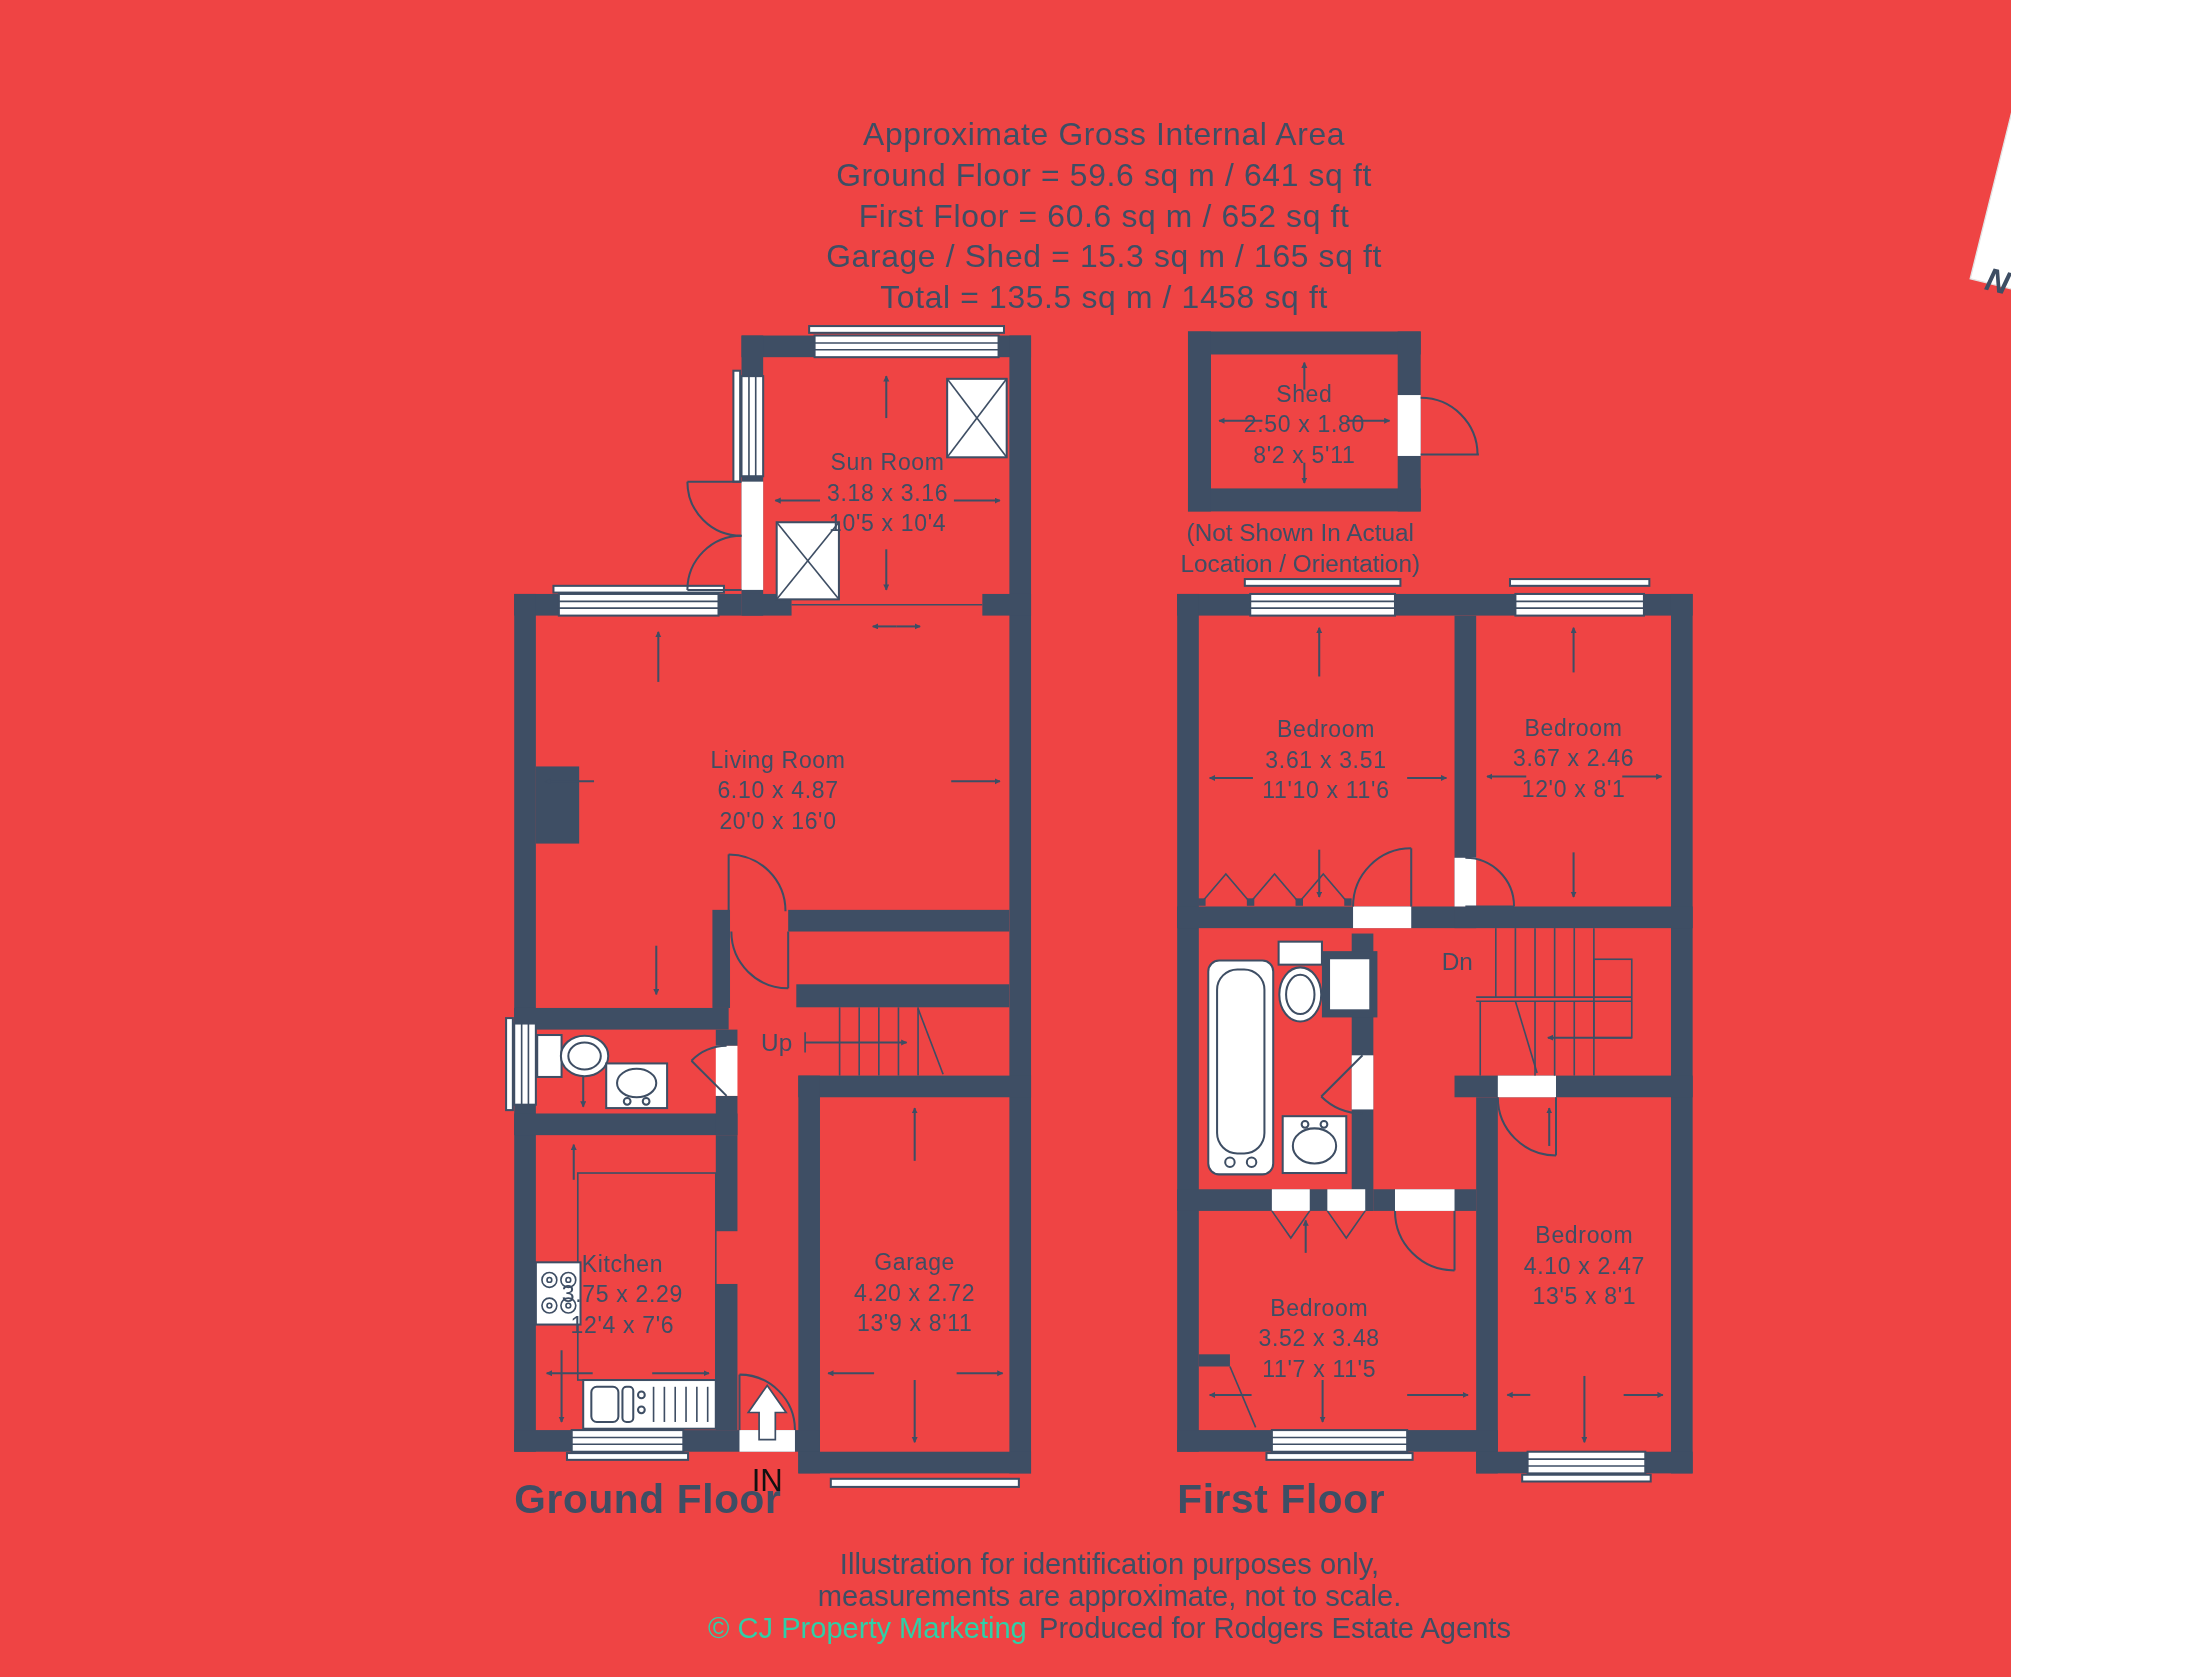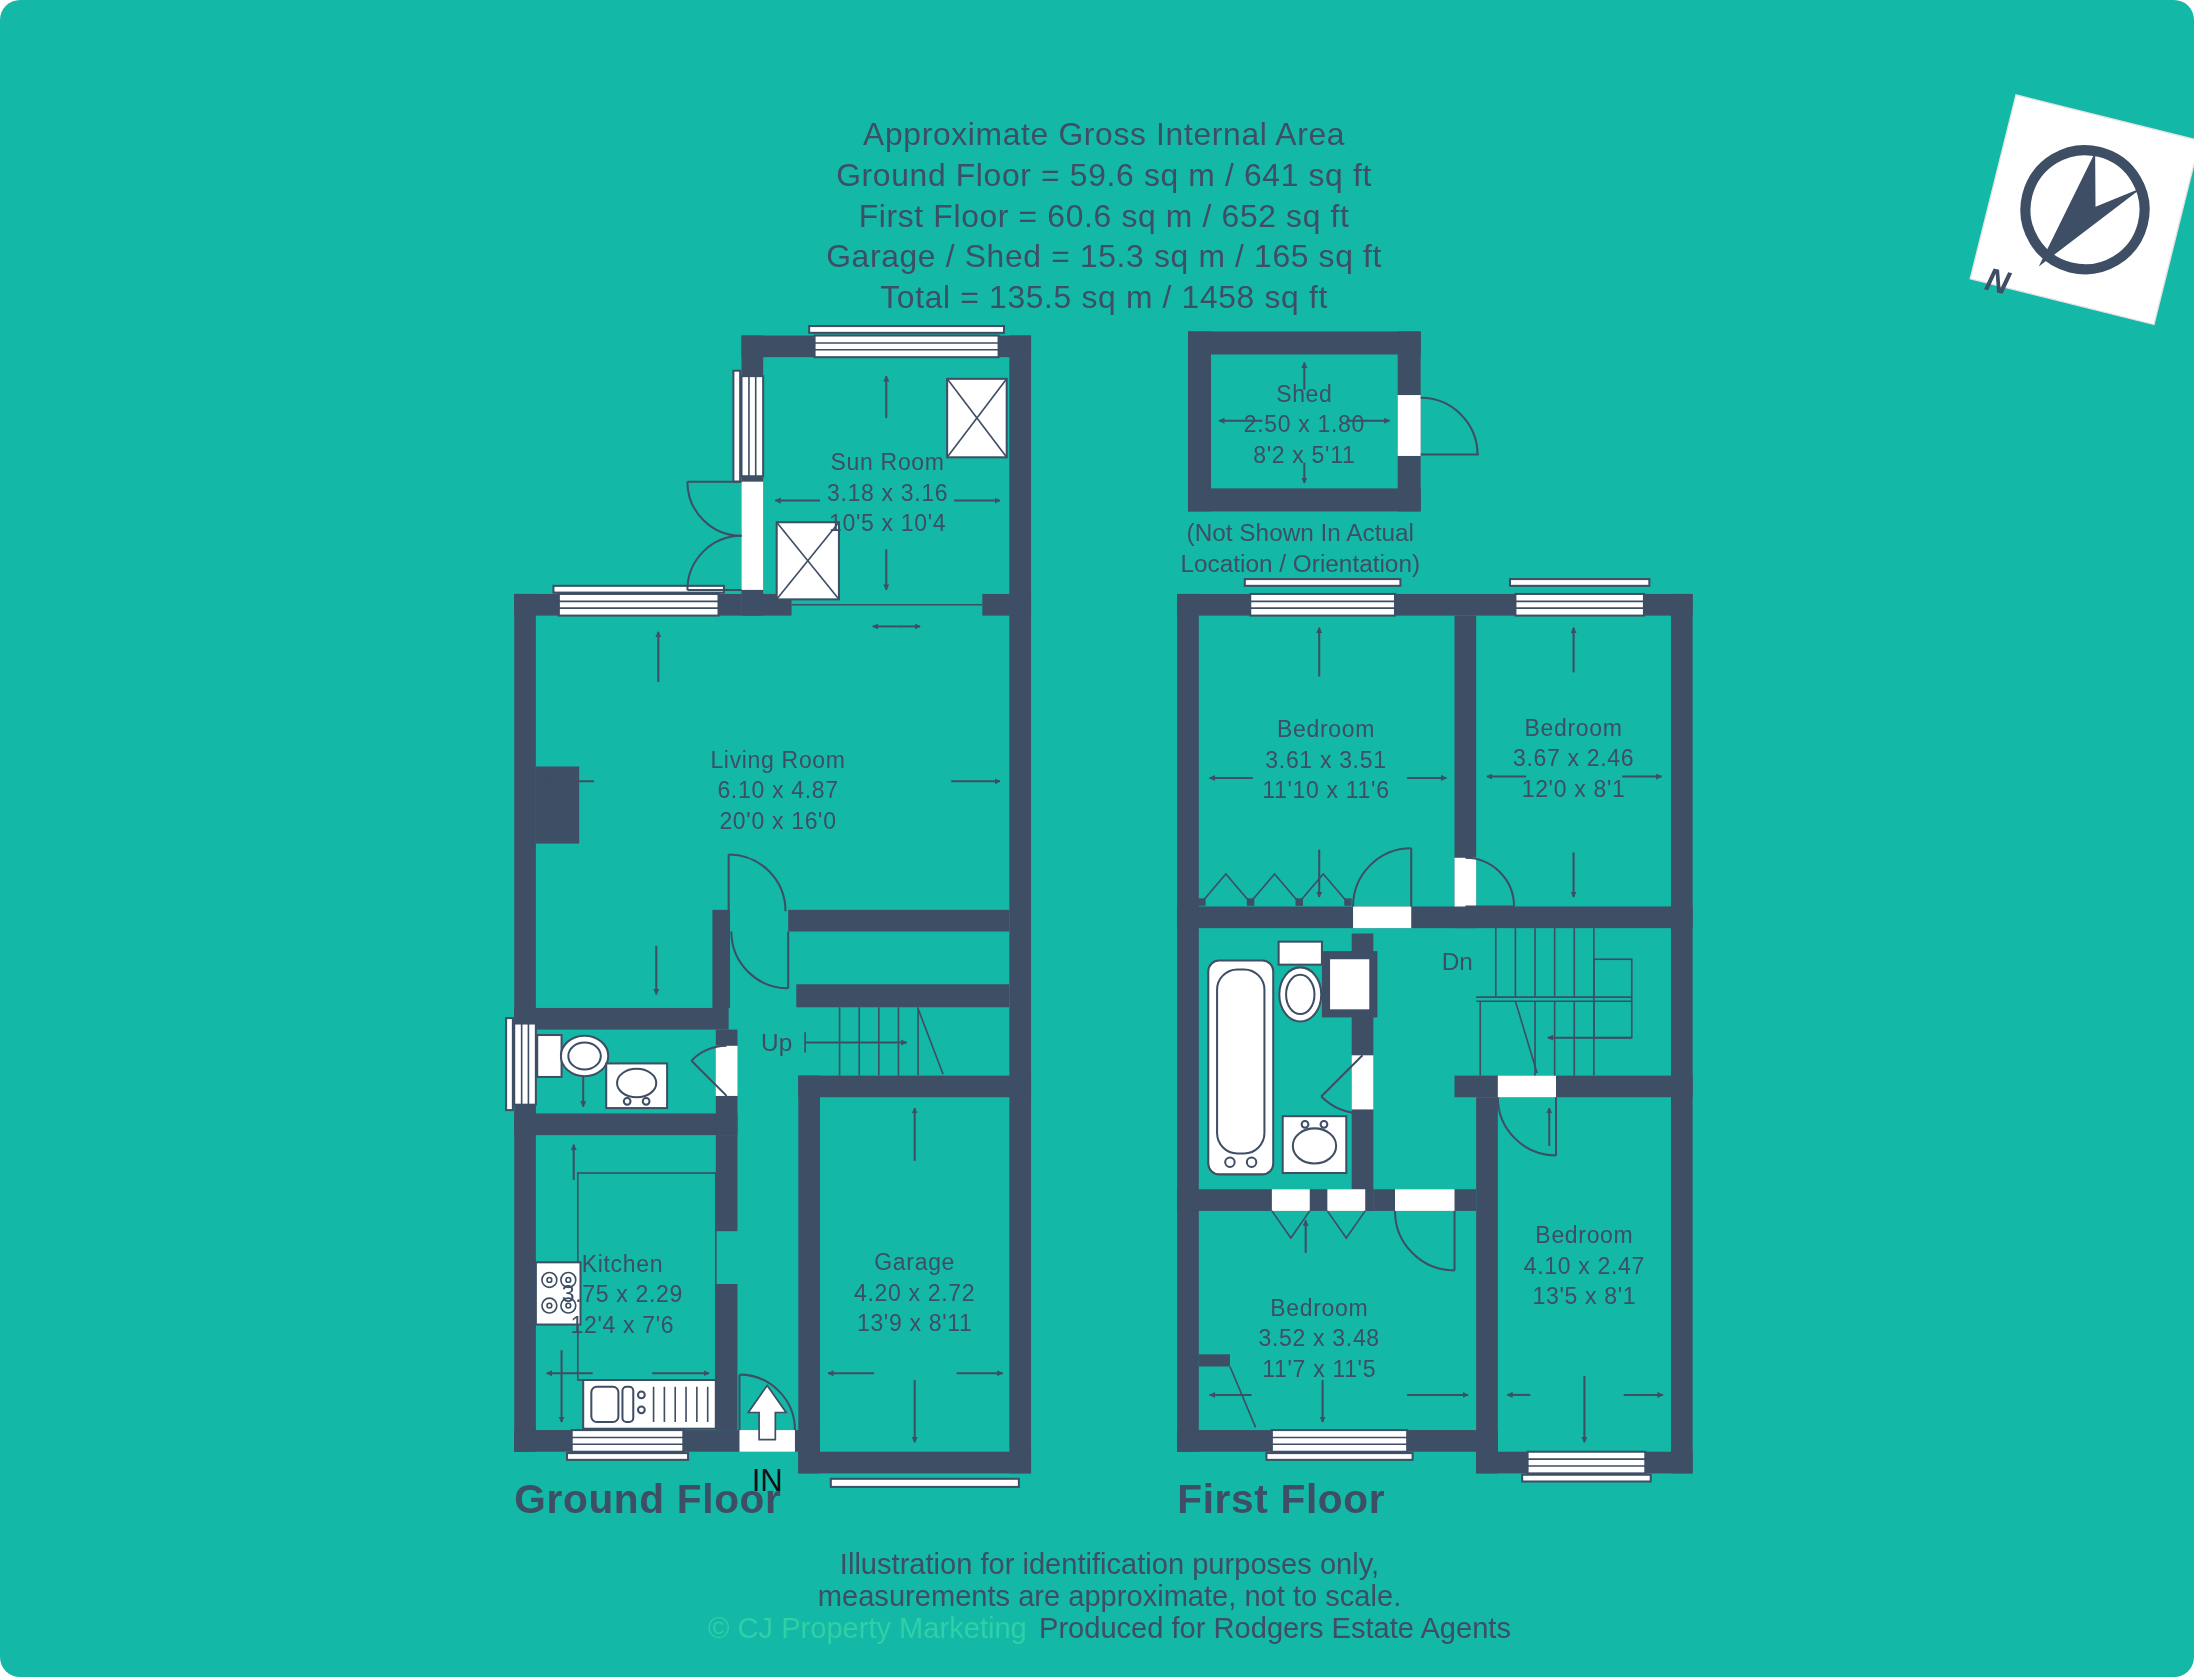--- a/index.html
+++ b/index.html
@@ -1,17 +1,17 @@
 <!DOCTYPE html>
 <html style="font-size:10.8px"><head>
 <meta charset="utf-8">
 <style>
   html,body{margin:0;padding:0;background:#fff;}
   body{font-family:"Liberation Sans", sans-serif;}
-  .stage{position:relative;width:2194px;height:1677px;background:#14b8a6;overflow:hidden;border-radius:20px;}
+  .stage{position:relative;width:2011px;height:1677px;background:#ef4444;overflow:hidden;}
   svg text{fill:#3E4E64;}
   .hdr{font-size:47px;letter-spacing:1px;}
   .room{font-size:34px;letter-spacing:1px;}
   .note{font-size:36px;}
   .stair{font-size:36px;}
   .title{font-size:60px;font-weight:bold;letter-spacing:1px;}
   .foot{font-size:43px;}
   .in-label{font-size:46px;fill:#111111;}
   .teal{fill:#2FCFA7;}
   .ncompass{font-size:48px;font-weight:bold;font-style:italic;}

